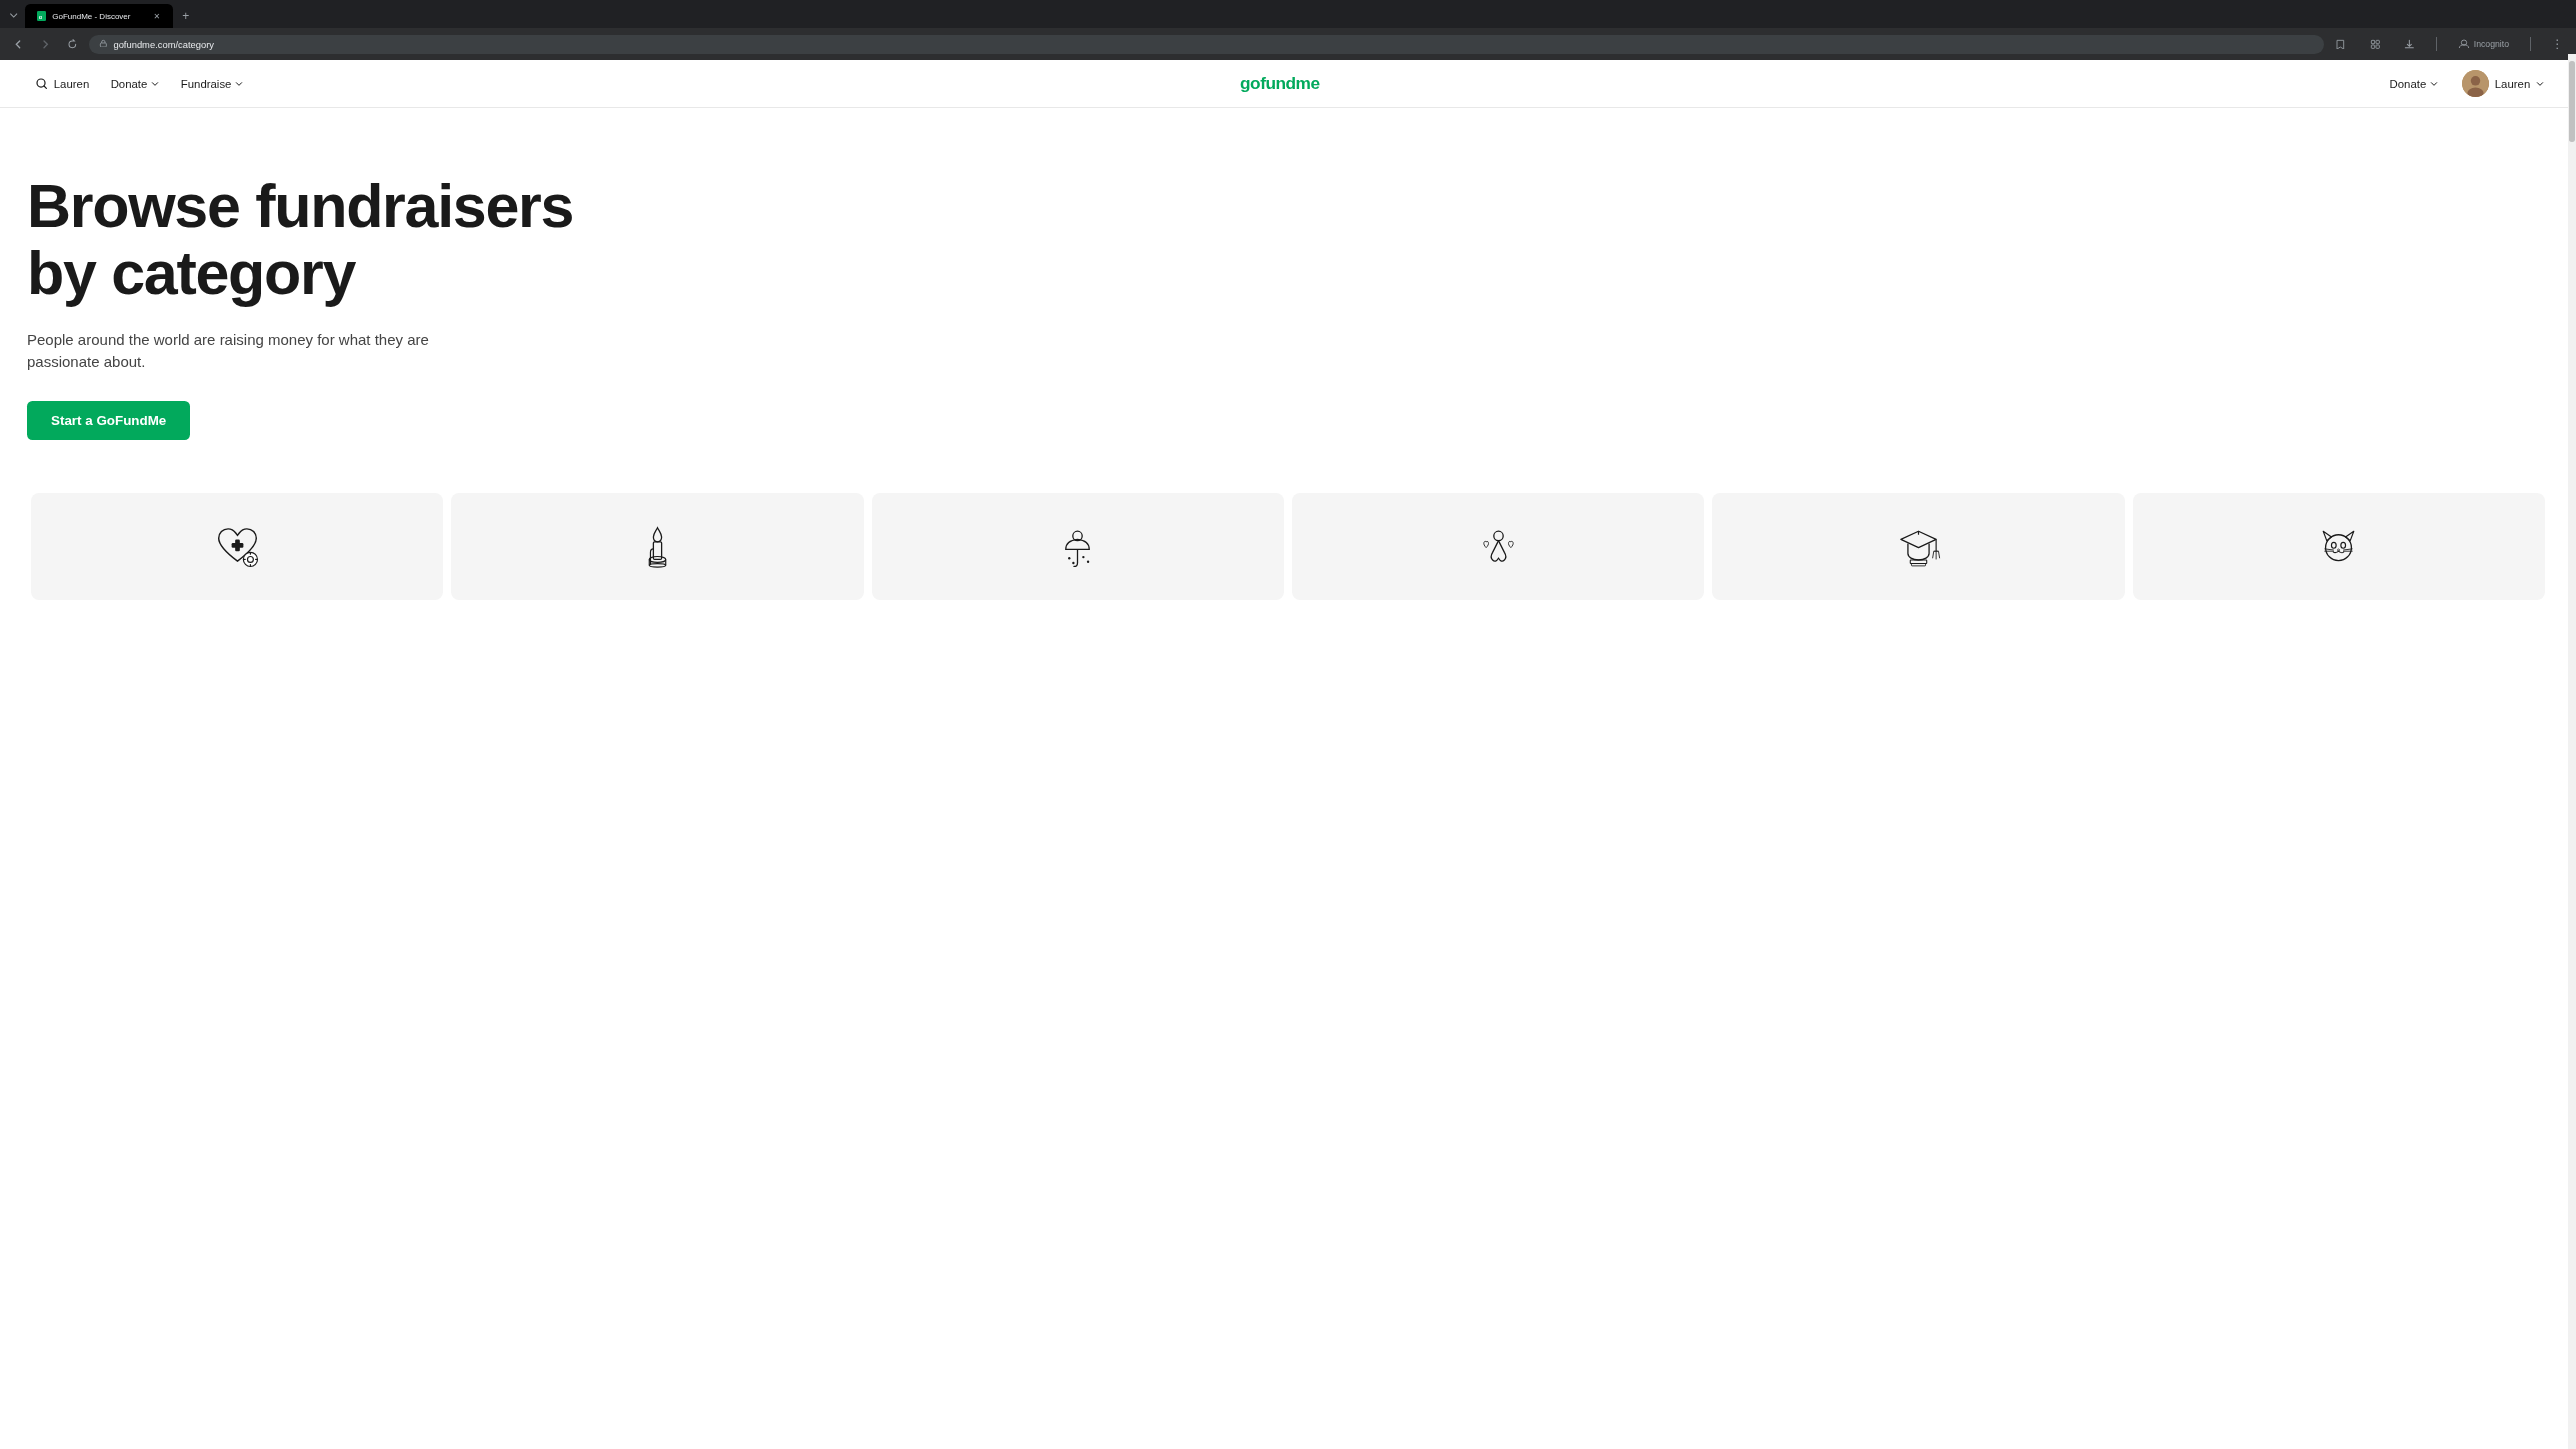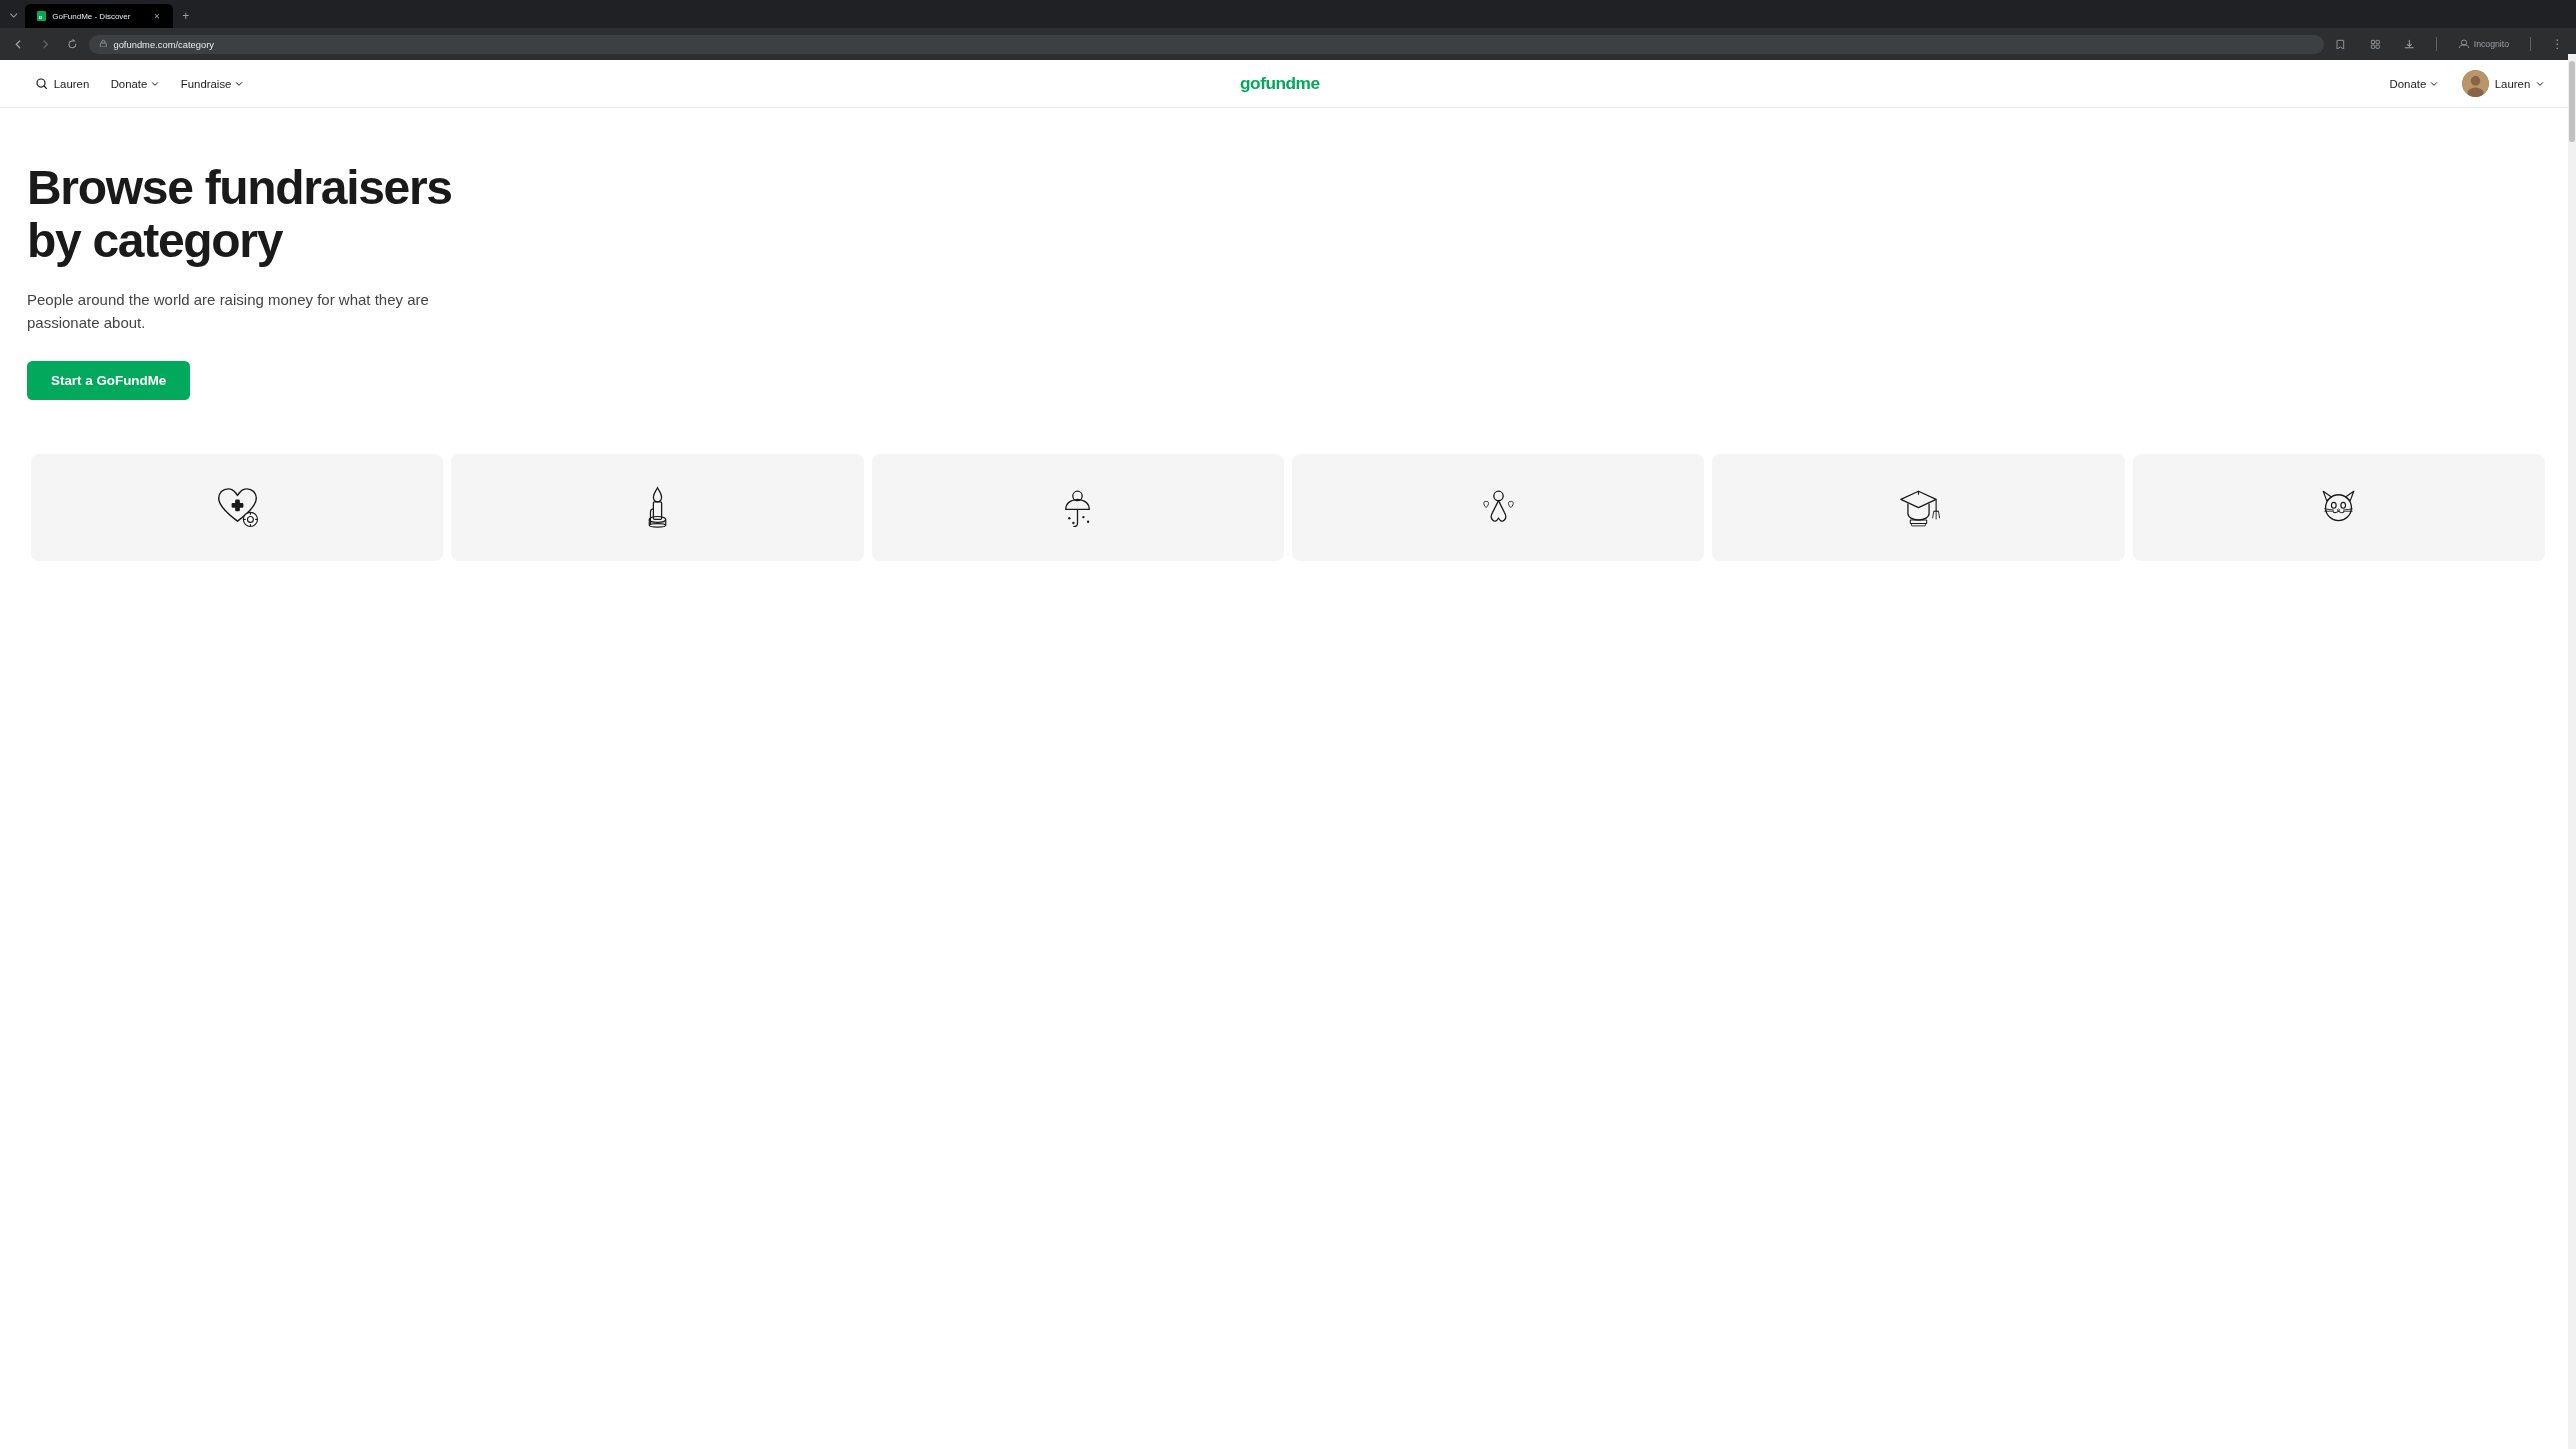--- a/index.html
+++ b/index.html
@@ -340,26 +340,27 @@
       border-radius: 50%;
     }
 
     
     .hero-section {
       padding: 54px 27px 40px;
       max-width: 604px;
     }
 
     .hero-title {
-      font-size: 48px;
+      font-size: 61px;
       font-weight: 800;
       color: #1a1a1a;
       line-height: 1.1;
       letter-spacing: -1.3px;
       margin-bottom: 21.5px;
+      margin-top: 11px;
     }
 
     .hero-subtitle {
       font-size: 15px;
       color: #444;
       line-height: 1.5;
       margin-bottom: 27px;
       max-width: 470px;
     }
 

